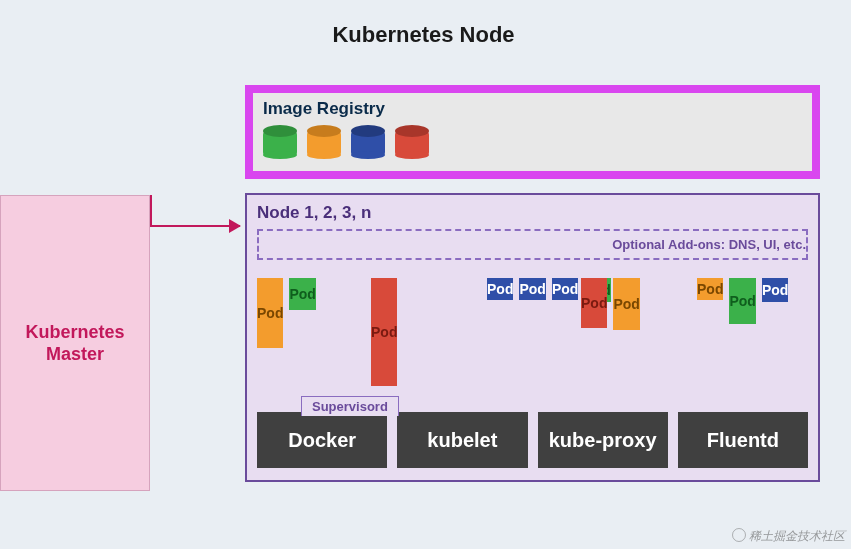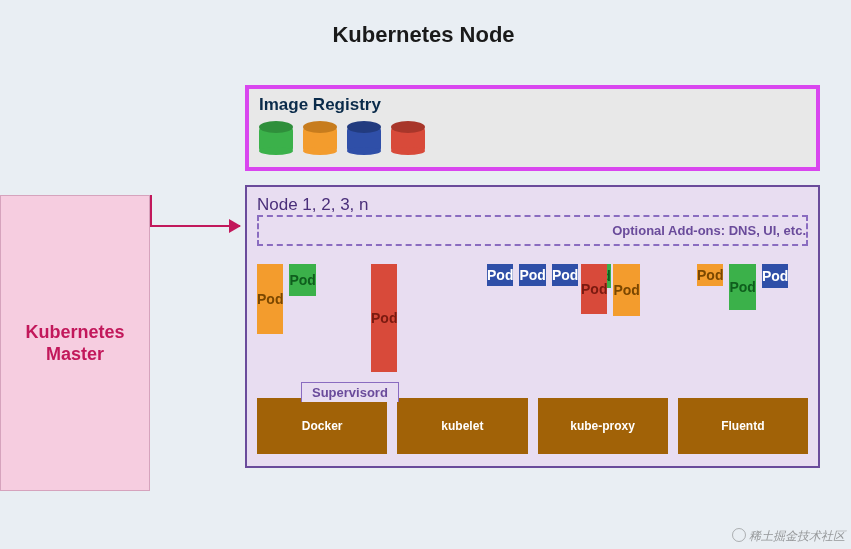--- a/index.html
+++ b/index.html
@@ -49,21 +49,21 @@
     border-left: 12px solid #c2185b;
     border-top: 7px solid transparent;
     border-bottom: 7px solid transparent;
   }
   .right {
     position: absolute;
     left: 245px; top: 85px;
     width: 575px;
   }
   .registry {
-    border: 4px solid #d946ef;
+    border: 8px solid #d946ef;
     background: #e8e8e8;
     padding: 6px 10px 12px 10px;
     margin-bottom: 14px;
   }
   .registry-title {
     color: #0a2b4a;
     font-weight: 700;
     font-size: 17px;
     margin-bottom: 6px;
   }
@@ -72,23 +72,23 @@
   .cyl .body { position: absolute; left:0; right:0; top:6px; bottom:3px; border-radius: 4px; }
   .cyl .top  { position: absolute; left:0; right:0; top:0; height:12px; border-radius: 50%; }
   .cyl .bot  { position: absolute; left:0; right:0; bottom:0; height:8px; border-radius: 50%; }
   .node {
     border: 2px solid #6a4b9b;
     background: #e8ddf1;
     padding: 8px 10px 12px 10px;
   }
   .node-title {
     color: #4a2f7a;
-    font-weight: 400;
+    font-weight: 700;
     font-size: 17px;
-    margin-bottom: 0;
+    margin-bottom: 6px;
   }
   .addons {
     border: 2px dashed #8a6cc0;
     color: #6a4b9b;
     font-weight: 700;
     text-align: right;
     padding: 6px 0;
     font-size: 13px;
     margin-bottom: 18px;
   }
@@ -121,24 +121,24 @@
     background: #e8ddf1;
     border: 1px solid #8a6cc0;
     border-bottom: none;
     color: #6a4b9b;
     font-weight: 700;
     font-size: 13px;
     padding: 2px 10px;
   }
   .svbox {
     flex: 1;
-    background: #a16207;
+    background: #404040;
     color: #fff;
     font-weight: 700;
-    font-size: 12px;
+    font-size: 20px;
     height: 56px;
     display: flex; align-items: center; justify-content: center;
   }
   .watermark {
     position: absolute;
     right: 6px; bottom: 4px;
     font-size: 12px;
     color: rgba(80,80,80,0.55);
     font-style: italic;
   }

